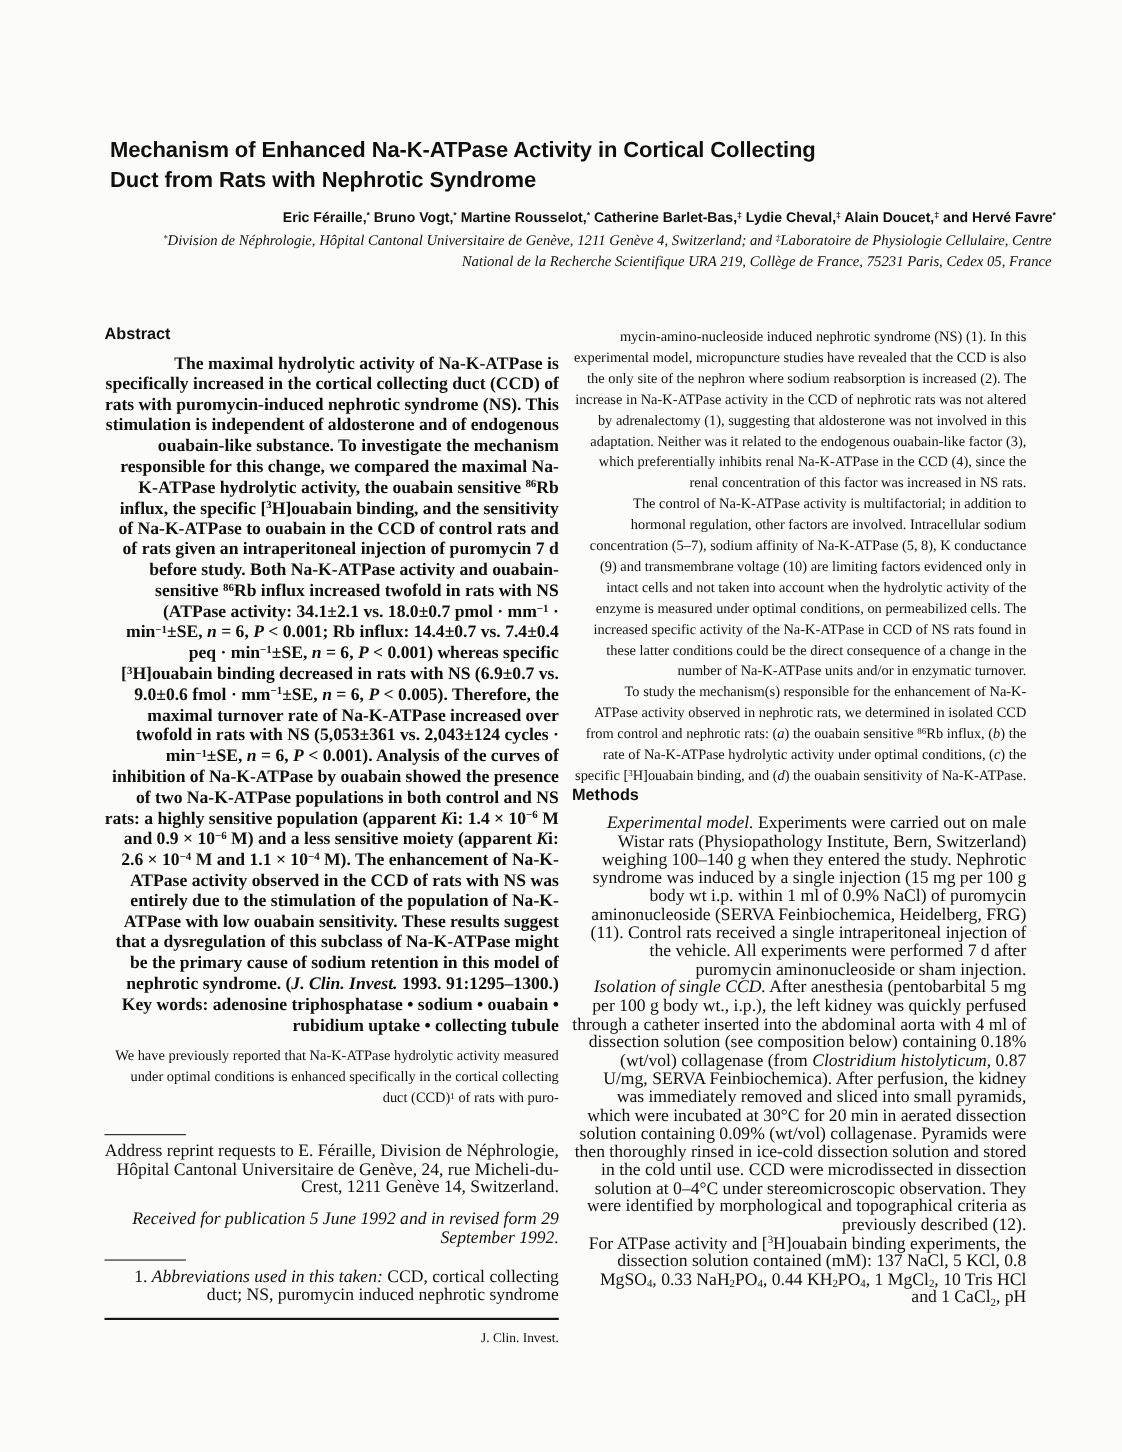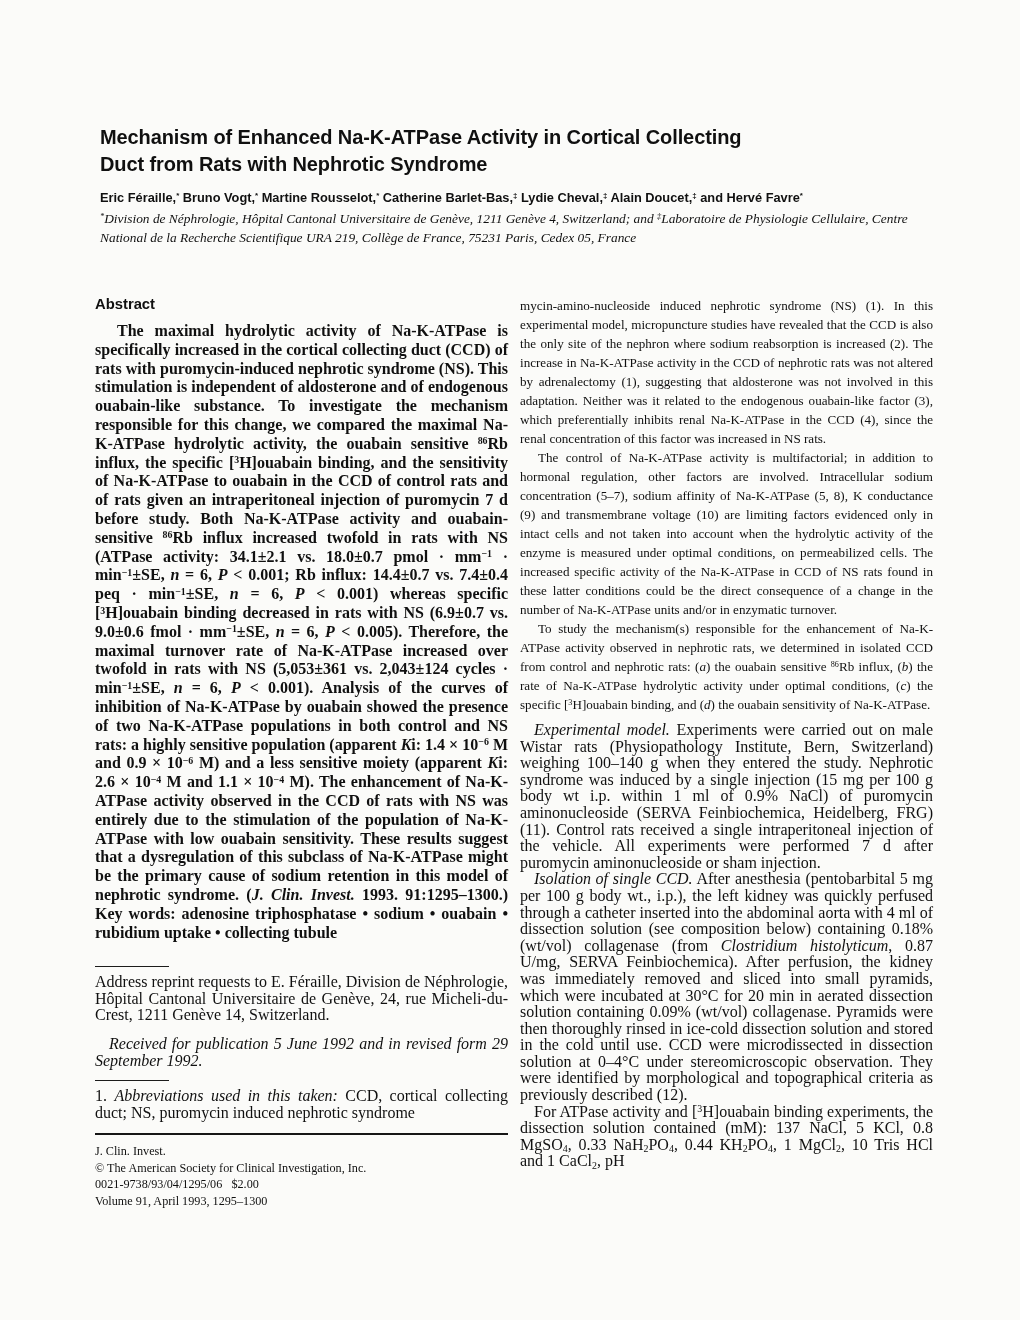--- a/index.html
+++ b/index.html
@@ -54,21 +54,21 @@
   #left-col  { left: 95px;  top: 295px; }
   #right-col { left: 520px; top: 296px; }
   h2.section {
     margin: 0;
     font-family: "Liberation Sans", "DejaVu Sans", sans-serif;
     font-weight: 700;
     font-size: 14.8px;
     line-height: 19px;
     text-align: left;
   }
-  p { margin: 0; }
+  p { margin: 0; text-align: right; }
   .abstract-p {
     margin-top: 8px;
     font-weight: 700;
     font-size: 16px;
     line-height: 18.8px;
     text-indent: 22px;
   }
   .body-text {
     font-size: 13.1px;
     line-height: 19px;
@@ -145,20 +145,21 @@
   <div class="title-block">
     <h1 class="paper-title">Mechanism of Enhanced Na-K-ATPase Activity in Cortical Collecting Duct from Rats with Nephrotic Syndrome</h1>
     <p class="authors"><span>Eric Féraille,</span><sup>*</sup><span> Bruno Vogt,</span><sup>*</sup><span> Martine Rousselot,</span><sup>*</sup><span> Catherine Barlet-Bas,</span><sup>‡</sup><span> Lydie Cheval,</span><sup>‡</sup><span> Alain Doucet,</span><sup>‡</sup><span> and Hervé Favre</span><sup>*</sup></p>
     <p class="affiliation"><sup>*</sup><span>Division de Néphrologie, Hôpital Cantonal Universitaire de Genève, 1211 Genève 4, Switzerland; and </span><sup>‡</sup><span>Laboratoire de Physiologie Cellulaire, Centre National de la Recherche Scientifique URA 219, Collège de France, 75231 Paris, Cedex 05, France</span></p>
   </div>
 
   <div class="col" id="left-col">
     <h2 class="section">Abstract</h2>
     <p class="abstract-p"><span>The maximal hydrolytic activity of Na-K-ATPase is specifically increased in the cortical collecting duct (CCD) of rats with puromycin-induced nephrotic syndrome (NS). This stimulation is independent of aldosterone and of endogenous ouabain-like substance. To investigate the mechanism responsible for this change, we compared the maximal Na-K-ATPase hydrolytic activity, the ouabain sensitive </span><sup>86</sup><span>Rb influx, the specific [</span><sup>3</sup><span>H]ouabain binding, and the sensitivity of Na-K-ATPase to ouabain in the CCD of control rats and of rats given an intraperitoneal injection of puromycin 7 d before study. Both Na-K-ATPase activity and ouabain-sensitive </span><sup>86</sup><span>Rb influx increased twofold in rats with NS (ATPase activity: 34.1±2.1 vs. 18.0±0.7 pmol · mm</span><sup>−1</sup><span> · min</span><sup>−1</sup><span>±SE, </span><i>n</i><span> = 6, </span><i>P</i><span> &lt; 0.001; Rb influx: 14.4±0.7 vs. 7.4±0.4 peq · min</span><sup>−1</sup><span>±SE, </span><i>n</i><span> = 6, </span><i>P</i><span> &lt; 0.001) whereas specific [</span><sup>3</sup><span>H]ouabain binding decreased in rats with NS (6.9±0.7 vs. 9.0±0.6 fmol · mm</span><sup>−1</sup><span>±SE, </span><i>n</i><span> = 6, </span><i>P</i><span> &lt; 0.005). Therefore, the maximal turnover rate of Na-K-ATPase increased over twofold in rats with NS (5,053±361 vs. 2,043±124 cycles · min</span><sup>−1</sup><span>±SE, </span><i>n</i><span> = 6, </span><i>P</i><span> &lt; 0.001). Analysis of the curves of inhibition of Na-K-ATPase by ouabain showed the presence of two Na-K-ATPase populations in both control and NS rats: a highly sensitive population (apparent </span><i>K</i><span>i: 1.4 × 10</span><sup>−6</sup><span> M and 0.9 × 10</span><sup>−6</sup><span> M) and a less sensitive moiety (apparent </span><i>K</i><span>i: 2.6 × 10</span><sup>−4</sup><span> M and 1.1 × 10</span><sup>−4</sup><span> M). The enhancement of Na-K-ATPase activity observed in the CCD of rats with NS was entirely due to the stimulation of the population of Na-K-ATPase with low ouabain sensitivity. These results suggest that a dysregulation of this subclass of Na-K-ATPase might be the primary cause of sodium retention in this model of nephrotic syndrome. (</span><i>J. Clin. Invest.</i><span> 1993. 91:1295–1300.) Key words: adenosine triphosphatase • sodium • ouabain • rubidium uptake • collecting tubule</span></p>
 
+    <p class="body-text mt-par"><span>We have previously reported that Na-K-ATPase hydrolytic activity measured under optimal conditions is enhanced specifically in the cortical collecting duct (CCD)</span><sup>1</sup><span> of rats with puro-</span></p>
 
     <div class="fn-rule rule-1"></div>
     <p class="small fn">Address reprint requests to E. Féraille, Division de Néphrologie, Hôpital Cantonal Universitaire de Genève, 24, rue Micheli-du-Crest, 1211 Genève 14, Switzerland.</p>
     <p class="small fn-cont received">Received for publication 5 June 1992 and in revised form 29 September 1992.</p>
 
     <div class="fn-rule rule-2"></div>
     <p class="small fn"><span>1. </span><i>Abbreviations used in this taken:</i><span> CCD, cortical collecting duct; NS, puromycin induced nephrotic syndrome</span></p>
 
     <div class="long-rule"></div>
     <div class="journal-block">
@@ -167,19 +168,20 @@
       <p>0021-9738/93/04/1295/06&nbsp;&nbsp;&nbsp;$2.00</p>
       <p>Volume 91, April 1993, 1295–1300</p>
     </div>
   </div>
 
   <div class="col" id="right-col">
     <p class="body-text"><span>mycin-amino-nucleoside induced nephrotic syndrome (NS) (1). In this experimental model, micropuncture studies have revealed that the CCD is also the only site of the nephron where sodium reabsorption is increased (2). The increase in Na-K-ATPase activity in the CCD of nephrotic rats was not altered by adrenalectomy (1), suggesting that aldosterone was not involved in this adaptation. Neither was it related to the endogenous ouabain-like factor (3), which preferentially inhibits renal Na-K-ATPase in the CCD (4), since the renal concentration of this factor was increased in NS rats.</span></p>
     <p class="body-text indent"><span>The control of Na-K-ATPase activity is multifactorial; in addition to hormonal regulation, other factors are involved. Intracellular sodium concentration (5–7), sodium affinity of Na-K-ATPase (5, 8), K conductance (9) and transmembrane voltage (10) are limiting factors evidenced only in intact cells and not taken into account when the hydrolytic activity of the enzyme is measured under optimal conditions, on permeabilized cells. The increased specific activity of the Na-K-ATPase in CCD of NS rats found in these latter conditions could be the direct consequence of a change in the number of Na-K-ATPase units and/or in enzymatic turnover.</span></p>
     <p class="body-text indent"><span>To study the mechanism(s) responsible for the enhancement of Na-K-ATPase activity observed in nephrotic rats, we determined in isolated CCD from control and nephrotic rats: (</span><i>a</i><span>) the ouabain sensitive </span><sup>86</sup><span>Rb influx, (</span><i>b</i><span>) the rate of Na-K-ATPase hydrolytic activity under optimal conditions, (</span><i>c</i><span>) the specific [</span><sup>3</sup><span>H]ouabain binding, and (</span><i>d</i><span>) the ouabain sensitivity of Na-K-ATPase.</span></p>
 
+    <h2 class="section mt-head">Methods</h2>
     <p class="small mt-par methods-p"><i>Experimental model.</i><span> Experiments were carried out on male Wistar rats (Physiopathology Institute, Bern, Switzerland) weighing 100–140 g when they entered the study. Nephrotic syndrome was induced by a single injection (15 mg per 100 g body wt i.p. within 1 ml of 0.9% NaCl) of puromycin aminonucleoside (SERVA Feinbiochemica, Heidelberg, FRG) (11). Control rats received a single intraperitoneal injection of the vehicle. All experiments were performed 7 d after puromycin aminonucleoside or sham injection.</span></p>
     <p class="small methods-p"><i>Isolation of single CCD.</i><span> After anesthesia (pentobarbital 5 mg per 100 g body wt., i.p.), the left kidney was quickly perfused through a catheter inserted into the abdominal aorta with 4 ml of dissection solution (see composition below) containing 0.18% (wt/vol) collagenase (from </span><i>Clostridium histolyticum</i><span>, 0.87 U/mg, SERVA Feinbiochemica). After perfusion, the kidney was immediately removed and sliced into small pyramids, which were incubated at 30°C for 20 min in aerated dissection solution containing 0.09% (wt/vol) collagenase. Pyramids were then thoroughly rinsed in ice-cold dissection solution and stored in the cold until use. CCD were microdissected in dissection solution at 0–4°C under stereomicroscopic observation. They were identified by morphological and topographical criteria as previously described (12).</span></p>
     <p class="small methods-p"><span>For ATPase activity and [</span><sup>3</sup><span>H]ouabain binding experiments, the dissection solution contained (mM): 137 NaCl, 5 KCl, 0.8 MgSO</span><sub>4</sub><span>, 0.33 NaH</span><sub>2</sub><span>PO</span><sub>4</sub><span>, 0.44 KH</span><sub>2</sub><span>PO</span><sub>4</sub><span>, 1 MgCl</span><sub>2</sub><span>, 10 Tris HCl and 1 CaCl</span><sub>2</sub><span>, pH</span></p>
   </div>
 
 
 </div>
 
 </body></html>

